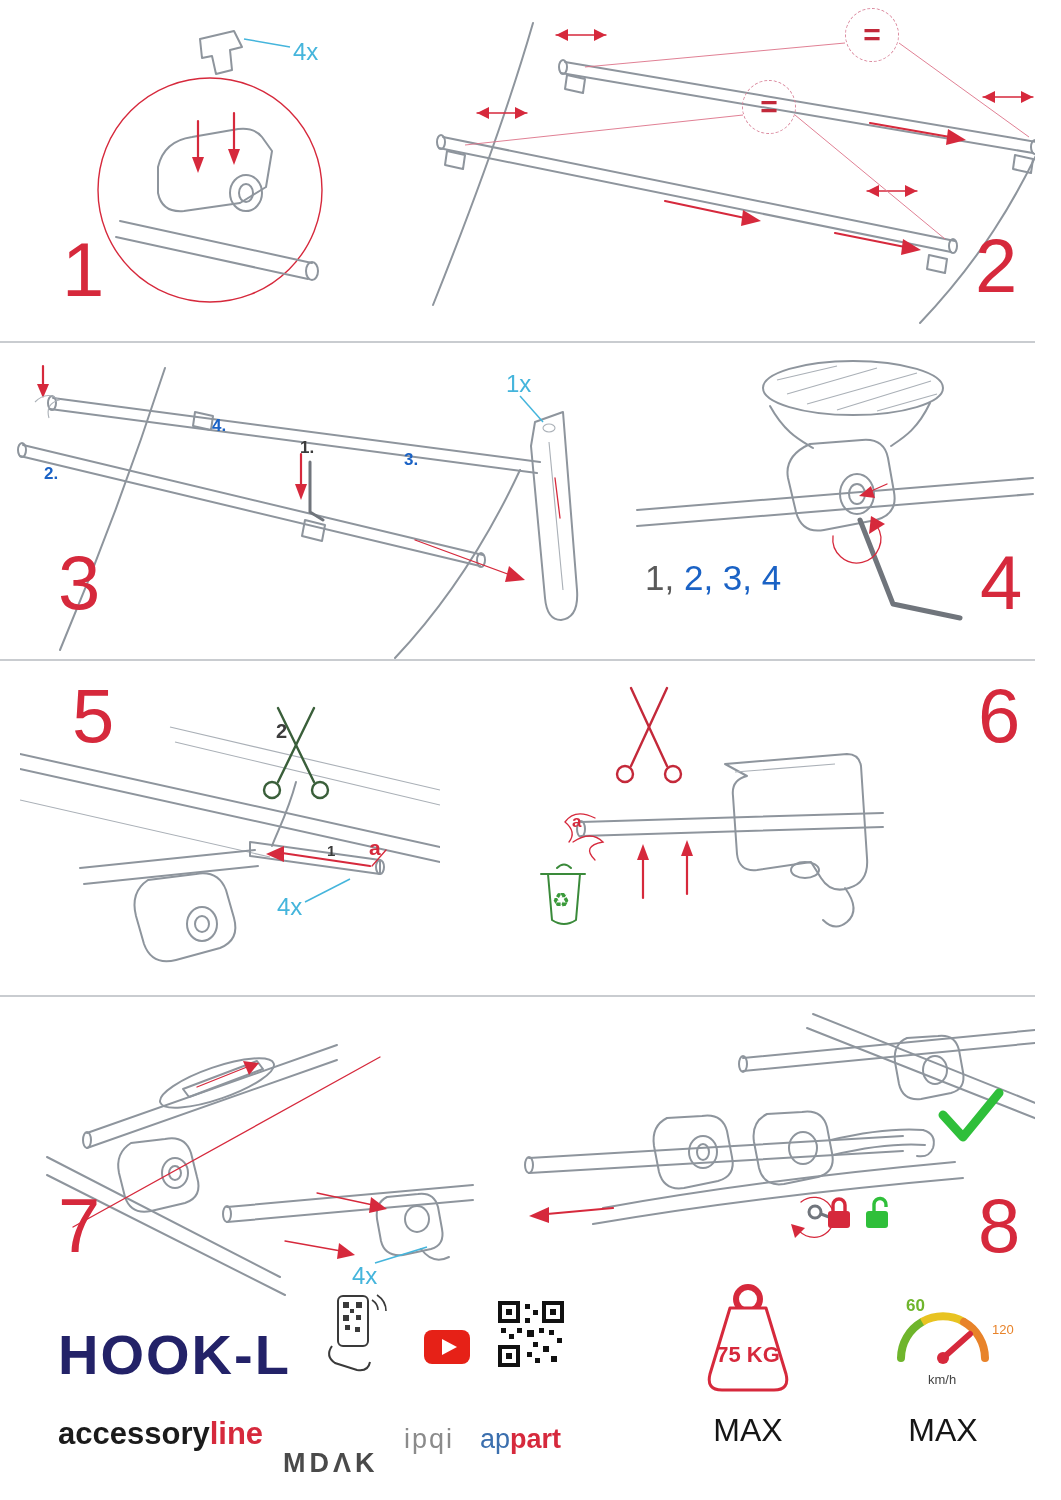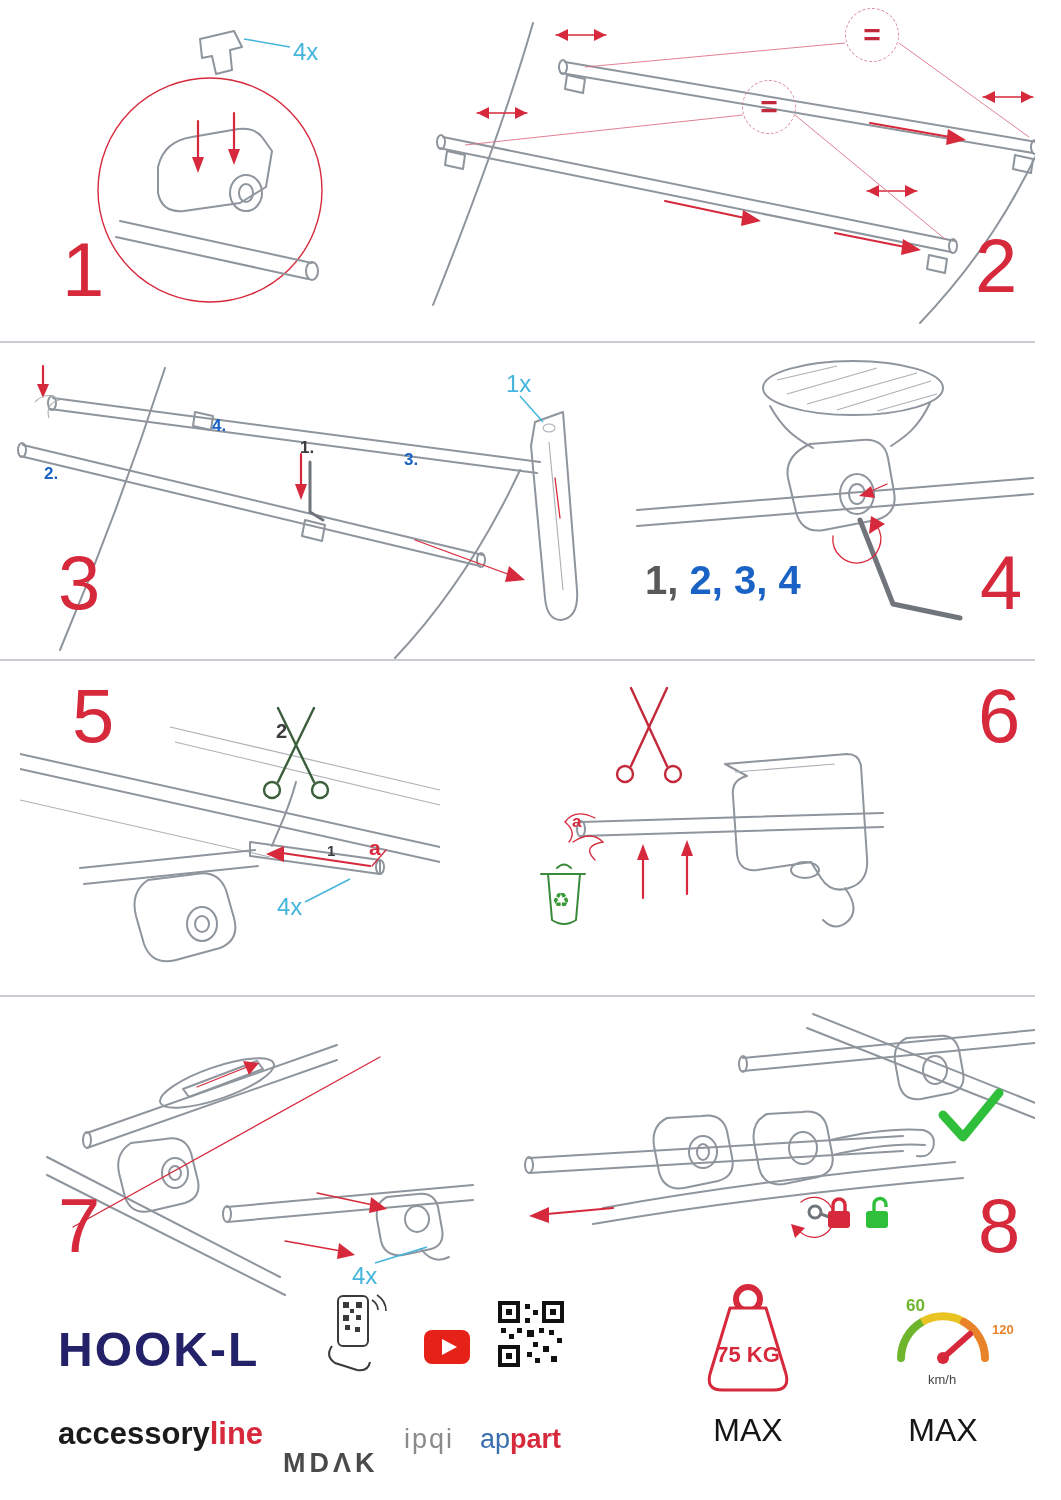--- a/index.html
+++ b/index.html
@@ -8,37 +8,37 @@
   .page{position:relative;width:1035px;height:1500px;background:#fff;overflow:hidden}
   .abs{position:absolute}
   .divider{position:absolute;left:0;width:1061px;height:2px;background:#c9ccd0}
   .stepnum{position:absolute;color:#d6293c;font-size:76px;font-weight:300;line-height:1;letter-spacing:-2px}
   .qty{position:absolute;color:#45b5dc;font-size:24px;font-weight:500}
   .slabel{position:absolute;color:#1a62c5;font-size:17px;font-weight:600}
   .dark{color:#3c3c3c}
   .redtxt{color:#d6293c}
   .eq-circle{position:absolute;width:54px;height:54px;border:1.6px dashed #d9849a;border-radius:50%;
     display:flex;align-items:center;justify-content:center;color:#c2293a;font-size:30px;font-weight:700}
-  .seq{position:absolute;font-size:40px;font-weight:700}
+  .seq{position:absolute;font-size:35px;font-weight:400}
   .seq .g1{color:#5a5a5a}
   .seq .g2{color:#1a62c5}
   .recycle{position:absolute;color:#3a9a3a;font-size:20px;line-height:1}
   
-  .product{position:absolute;color:#232268;font-size:48px;font-weight:600;letter-spacing:2px}
+  .product{position:absolute;color:#232268;font-size:56px;font-weight:600;letter-spacing:2px}
   .brand{position:absolute;font-size:31px;font-weight:700;color:#1b1b1b}
   .brand .accent{color:#d6293c}
   .partner1{position:absolute;font-size:27px;font-weight:700;color:#4a4a4a;letter-spacing:4px}
   .partner2{position:absolute;font-size:27px;font-weight:500;color:#8b8b8b;letter-spacing:2px}
   .partner3{position:absolute;font-size:27px;font-weight:500}
   .partner3 .ap{color:#3b6fae}
   .partner3 .line{color:#d6293c;font-weight:700}
   .weight-value{position:absolute;width:116px;text-align:center;color:#d6293c;font-size:22px;font-weight:600}
   .max-label{position:absolute;width:130px;text-align:center;color:#151515;font-size:32px;font-weight:500}
   .speed-min{position:absolute;color:#6fb52c;font-size:17px;font-weight:700}
-  .speed-maxtick{position:absolute;color:#e8832a;font-size:13px;font-weight:700}
+  .speed-maxtick{position:absolute;color:#e8832a;font-size:13px;font-weight:400}
   .speed-unit{position:absolute;color:#444;font-size:13px;font-weight:500}
   
   svg .p{stroke:#8e959d;stroke-width:2;fill:none;stroke-linecap:round;stroke-linejoin:round}
   svg .pt{stroke:#aab0b7;stroke-width:1.1;fill:none}
   svg .r{stroke:#d6293c;stroke-width:2.2;fill:none;stroke-linecap:round}
   svg .r1{stroke:#d6293c;stroke-width:1.3;fill:none;stroke-linecap:round}
   svg .rt{stroke:#dd7288;stroke-width:0.9;fill:none}
   svg .rh{fill:#d6293c;stroke:none}
   svg .b{stroke:#45b5dc;stroke-width:1.5;fill:none}
   svg .g{stroke:#3a8a3a;stroke-width:2;fill:none;stroke-linecap:round;stroke-linejoin:round}

